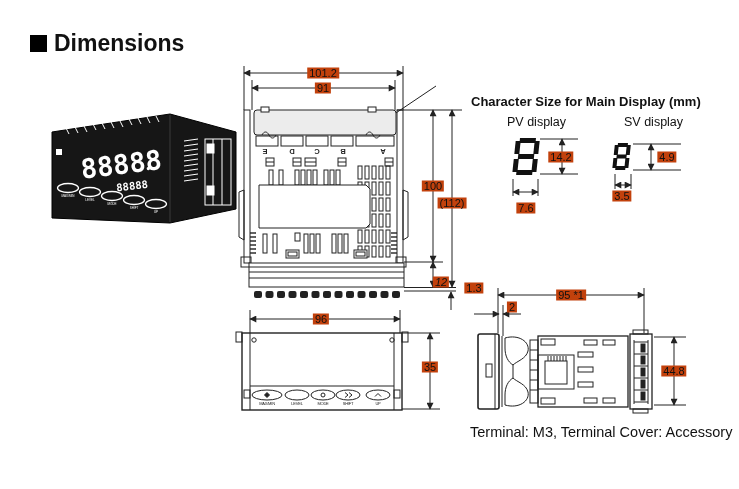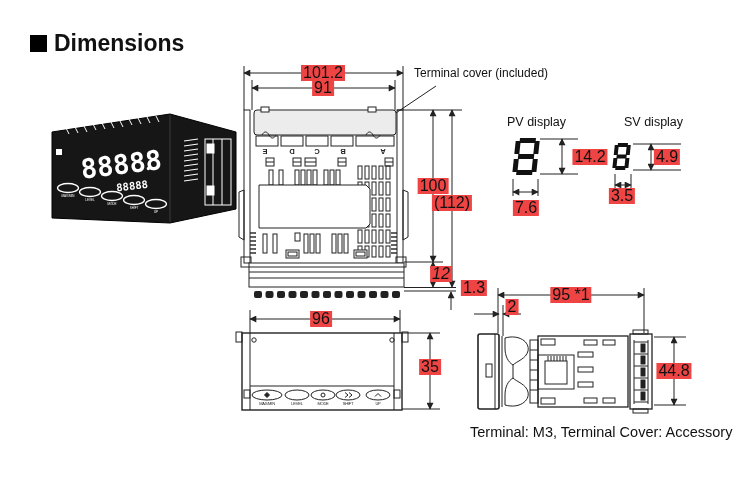--- a/index.html
+++ b/index.html
@@ -2,21 +2,21 @@
 <html><head>
 <meta charset="utf-8">
 <style>
   html,body{margin:0;padding:0;background:#fff;}
   .canvas{position:relative;width:739px;height:489px;background:#fff;overflow:hidden;
           font-family:"Liberation Sans",sans-serif;color:#111;}
   .page-title{position:absolute;left:30px;top:30px;display:flex;align-items:center;gap:7px;}
   .page-title .sq{width:17px;height:17px;background:#000;}
   .page-title .txt{font-size:23px;font-weight:bold;letter-spacing:0px;}
   svg{position:absolute;left:0;top:0;}
-  .dim{position:absolute;font-size:16px;background:#ef4444;padding:0 2px;white-space:nowrap;
+  .dim{position:absolute;font-size:11px;background:#c2410c;padding:0 2px;white-space:nowrap;
        transform:translate(-50%,-50%);line-height:1;}
   .lbl{position:absolute;white-space:nowrap;line-height:1.15;}
   .tlabel{position:absolute;font-size:7.5px;font-weight:bold;color:#222;
           transform:translate(-50%,-50%) rotate(180deg);line-height:1;}
   .btn-label{position:absolute;font-size:4px;color:#222;width:32px;text-align:center;
              transform:translateX(-50%);line-height:1;letter-spacing:-0.2px;}
   .cs-title{font-size:13px;font-weight:bold;}
   .cs-sub{font-size:12.5px;}
   .note1{font-size:11px;}
   .note2{font-size:14.5px;}
@@ -380,33 +380,33 @@
           <rect x="641" y="380" width="4" height="8" fill="#222"></rect>
         <rect x="641" y="392" width="4" height="8" fill="#222"></rect>
       </g>
     </g>
   </svg>
 
   <div class="dim" style="left:323px;top:73px;">101.2</div>
   <div class="dim" style="left:323px;top:88px;">91</div>
   <div class="dim" style="left:433px;top:186px;text-align:center;">100</div>
   <div class="dim" style="left:452px;top:203px;">(112)</div>
-  <div class="dim" style="left:441px;top:274px;font-style:italic;">12</div>
+  <div class="dim" style="left:441px;top:282px;font-style:italic;">12</div>
   <div class="dim" style="left:467px;top:288px;margin-left:7px;">1.3</div>
-  <div class="lbl leadlbl" style="left:414px;top:67px;">Terminal cover (included)</div>
 
   <div class="tlabel" style="left:265px;top:151px;">E</div>
   <div class="tlabel" style="left:292px;top:151px;">D</div>
   <div class="tlabel" style="left:317px;top:151px;">C</div>
   <div class="tlabel" style="left:343px;top:151px;">B</div>
   <div class="tlabel" style="left:383px;top:151px;">A</div>
 
+  <div class="lbl cs-title" style="left:471px;top:95px;">Character Size for Main Display (mm)</div>
   <div class="lbl cs-sub" style="left:507px;top:115px;">PV display</div>
   <div class="lbl cs-sub" style="left:624px;top:115px;">SV display</div>
-  <div class="dim" style="left:561px;top:157px;margin-left:29px;">14.2</div>
+  <div class="dim" style="left:561px;top:157px;">14.2</div>
   <div class="dim" style="left:526px;top:208px;">7.6</div>
   <div class="dim" style="left:667px;top:157px;">4.9</div>
   <div class="dim" style="left:622px;top:196px;">3.5</div>
 
   <div class="dim" style="left:321px;top:319px;">96</div>
   <div class="dim" style="left:430px;top:367px;">35</div>
   <div class="btn-label" style="left:267px;top:402px;">MAX/MIN</div>
   <div class="btn-label" style="left:297px;top:402px;">LEVEL</div>
   <div class="btn-label" style="left:323px;top:402px;">MODE</div>
   <div class="btn-label" style="left:348px;top:402px;">SHIFT</div>

